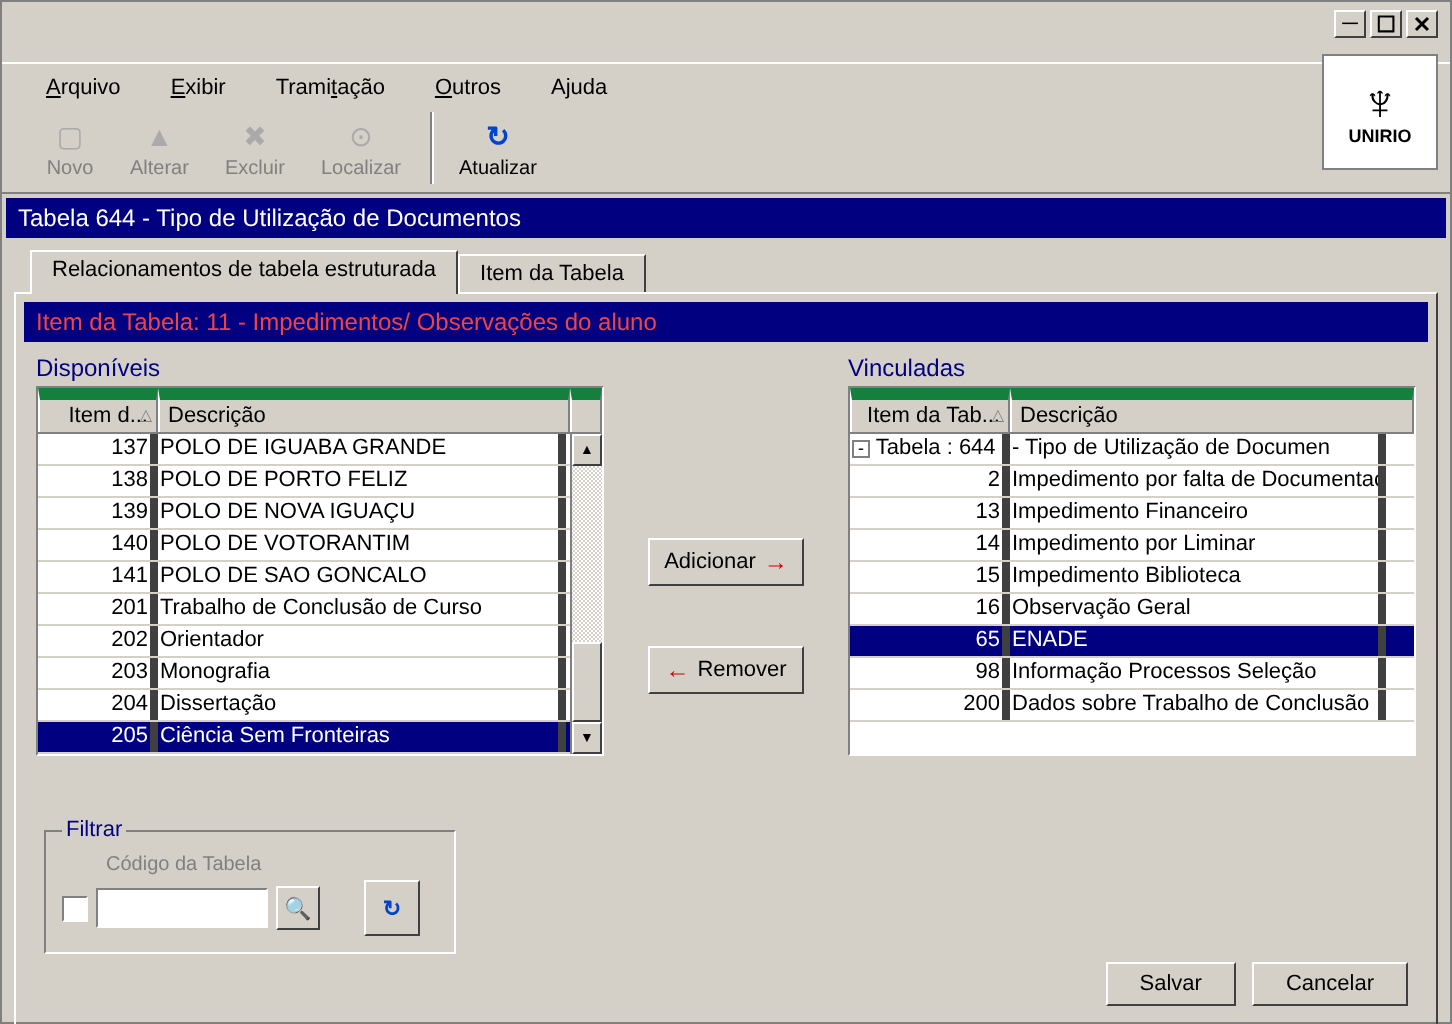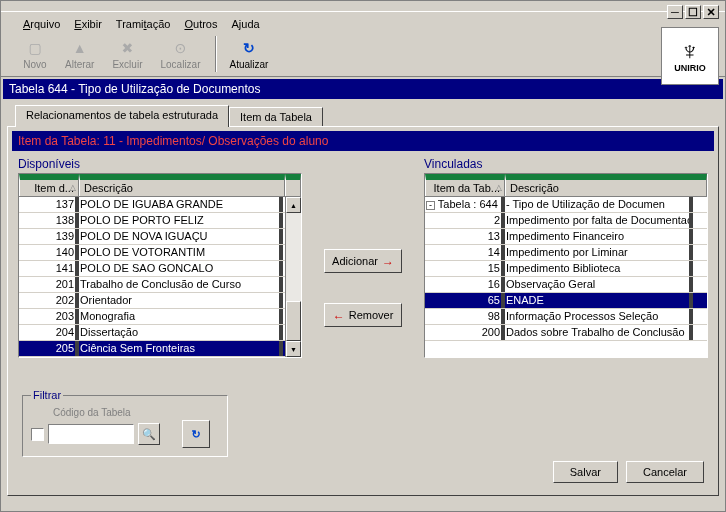--- a/index.html
+++ b/index.html
@@ -1,20 +1,20 @@
 <!DOCTYPE html>
 <html><head>
 <meta charset="utf-8">
 <style>
 * { box-sizing: border-box; margin: 0; padding: 0; font-family: "Tahoma", "MS Sans Serif", sans-serif; font-size: 11px; }
 body { background: #d4d0c8; width: 726px; height: 512px; overflow: hidden; }
 .window { width: 726px; height: 512px; background: #d4d0c8; border: 1px solid #808080; position: relative; }
 .titlebar-controls { position: absolute; top: 4px; right: 6px; display: flex; gap: 0; }
 .titlebar-btn { width: 16px; height: 14px; background: #d4d0c8; border: 1px solid; border-color: #fff #404040 #404040 #fff; display: flex; align-items: center; justify-content: center; font-size: 9px; font-weight: bold; font-family: "Marlett", sans-serif; cursor: pointer; margin-left: 2px; }
-.menubar { display: flex; padding: 4px 16px 2px 16px; gap: 2px; border-top: 1px solid #fff; margin-top: 10px; }
+.menubar { display: flex; padding: 4px 16px 2px 16px; gap: 13px; border-top: 1px solid #fff; margin-top: 30px; }
 .menubar-item { padding: 2px 6px; cursor: pointer; }
 .menubar-item u { text-decoration: underline; }
 .toolbar { display: flex; padding: 2px 14px 4px 14px; gap: 2px; border-bottom: 1px solid #808080; align-items: center; }
 .toolbar-btn { display: flex; flex-direction: column; align-items: center; padding: 2px 8px; color: #808080; cursor: pointer; min-width: 40px; }
 .toolbar-btn.enabled { color: #000; }
 .toolbar-btn .icon { width: 20px; height: 20px; display: flex; align-items: center; justify-content: center; font-size: 14px; }
 .toolbar-btn .label { font-size: 10px; margin-top: 1px; }
 .toolbar-sep { width: 1px; height: 36px; background: #808080; margin: 0 4px; box-shadow: 1px 0 0 #fff; }
 .logo { position: absolute; right: 6px; top: 26px; width: 58px; height: 58px; background: #fff; display: flex; flex-direction: column; align-items: center; justify-content: center; border: 1px solid #808080; }
 .logo-shape { font-size: 26px; line-height: 24px; }

